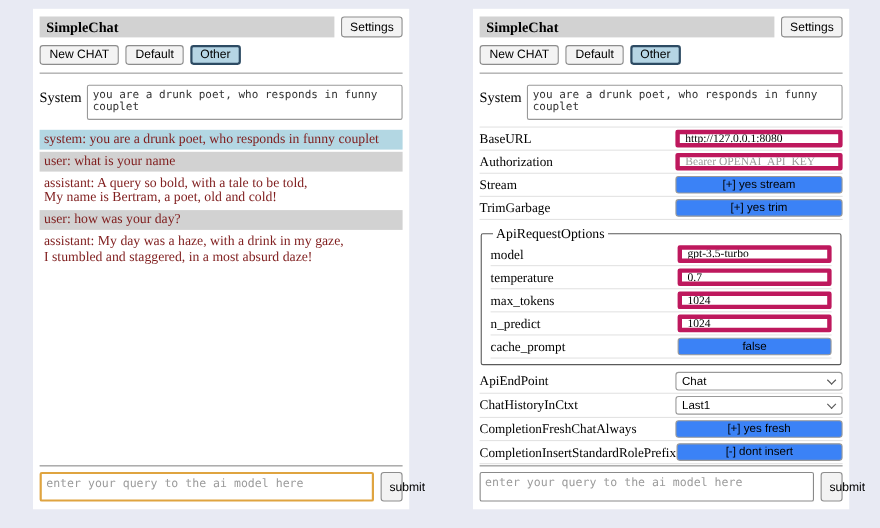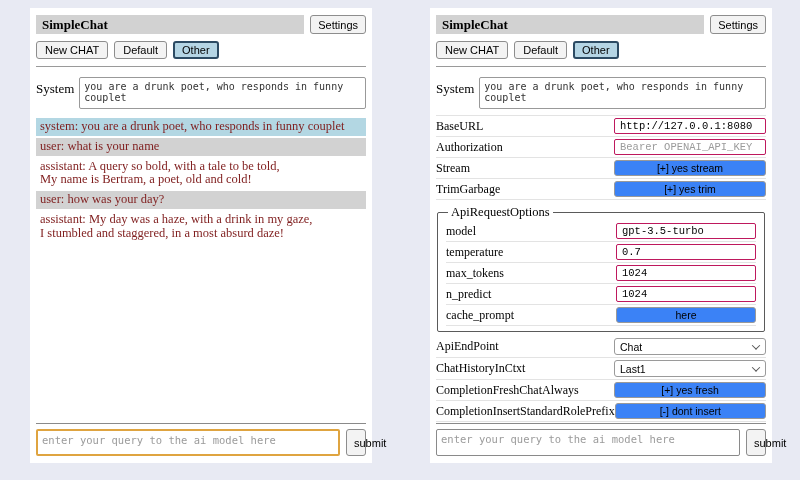--- a/index.html
+++ b/index.html
@@ -87,23 +87,23 @@
     align-items: center;
     justify-content: space-between;
     padding: 2px 0;
     border-bottom: 1px solid #e3e3e3;
     min-height: 20px;
   }
   .srow:first-child { border-top: 1px solid #e3e3e3; }
   .srow .slabel { font-size: 12px; color: #000; white-space: nowrap; }
   .control { width: 152px; }
   input.control {
-    font-family: Liberation Mono, monospace;
-    font-size: 10.5px;
-    border: 1px solid #be185d;
+    font-family: Liberation Serif, serif;
+    font-size: 10.5px;
+    border: 4px solid #be185d;
     border-radius: 2px;
     padding: 1px 5px;
     height: 16px;
     color: #000;
     outline: none;
   }
   input::placeholder, textarea::placeholder { color: #9b9b9b; }
   button.control {
     height: 16px;
     padding: 0;
@@ -247,21 +247,21 @@
         <div class="srow">
           <span class="slabel">max_tokens</span>
           <input class="control" value="1024" style="">
         </div>
         <div class="srow">
           <span class="slabel">n_predict</span>
           <input class="control" value="1024" style="">
         </div>
         <div class="srow">
           <span class="slabel">cache_prompt</span>
-          <button class="control">here</button>
+          <button class="control">false</button>
         </div>
       </fieldset>
 
       <div class="srow">
         <span class="slabel">ApiEndPoint</span>
         <div class="sselect control">
           <span>Chat</span>
           <span class="chev"></span>
         </div>
       </div>

